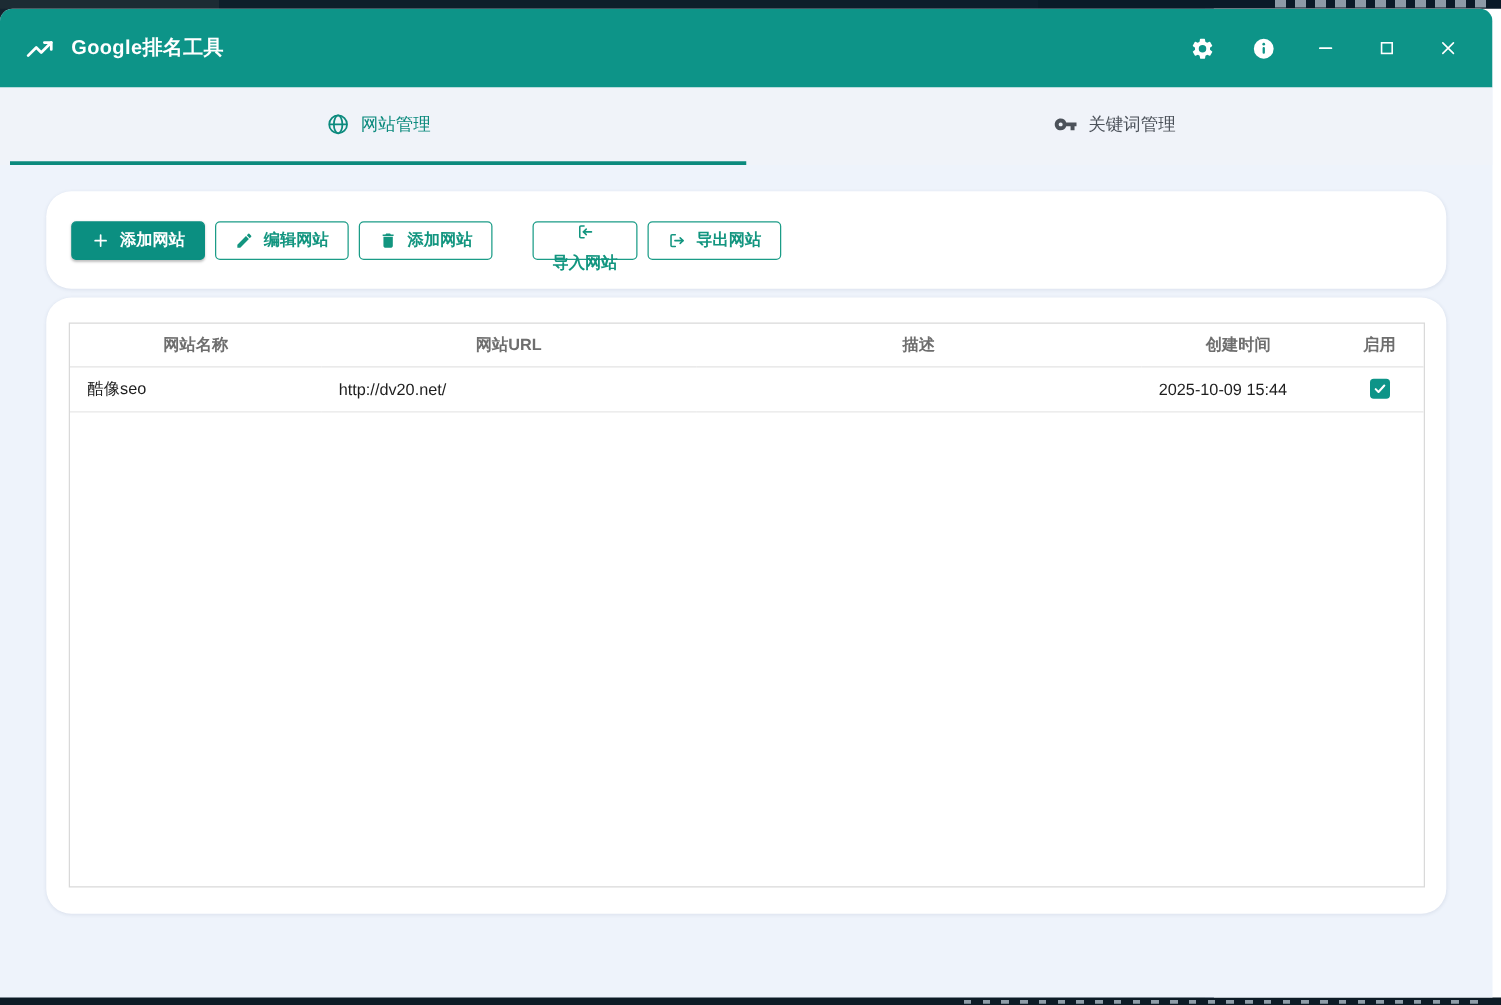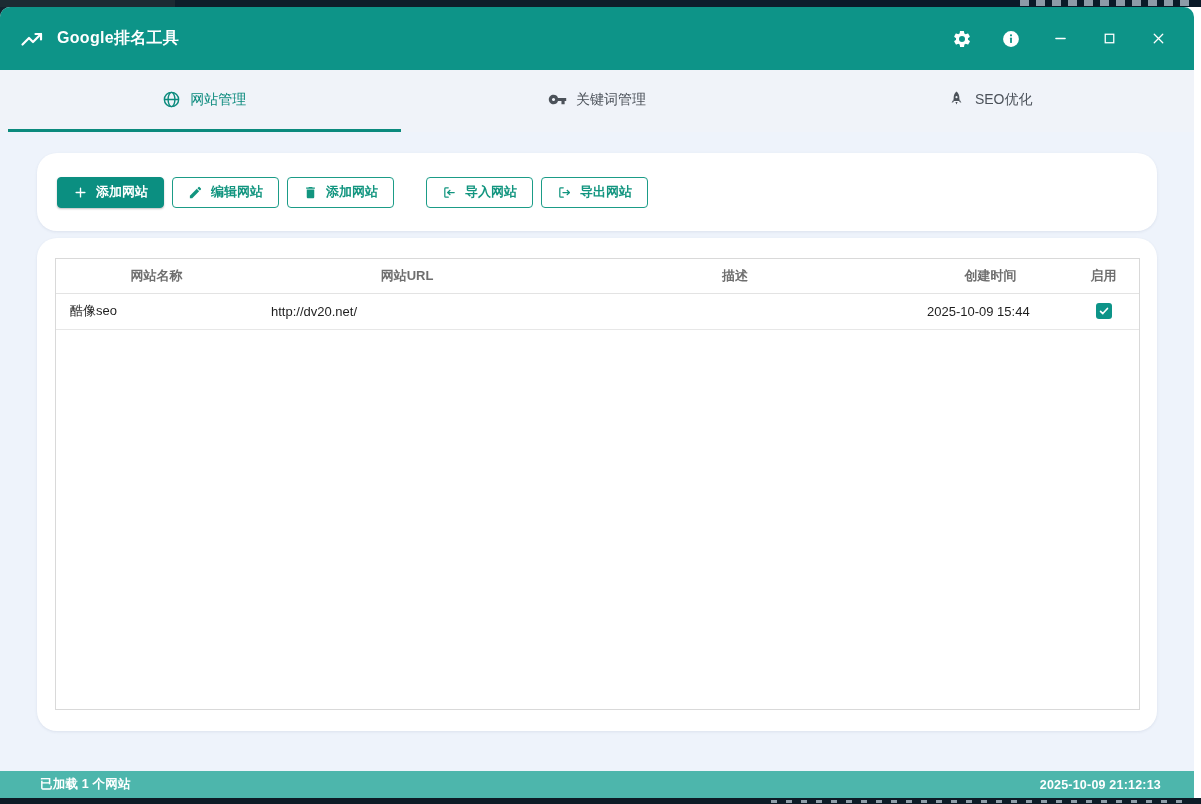--- a/index.html
+++ b/index.html
@@ -46,21 +46,21 @@
     box-shadow:0 1px 3px rgba(60,80,120,.10); }
   .toolbar-card { margin-top:21px; height:78px; display:flex; align-items:center;
     padding:0 20px; gap:8px; }
   .btn { height:31px; display:inline-flex; align-items:center; gap:8px; padding:0 15px;
     font-size:13px; font-weight:bold; border-radius:4px; cursor:default;
     font-family:"Liberation Sans","DejaVu Sans",sans-serif; }
   .btn svg { width:15px; height:15px; }
   .btn-primary { background:#0b8f81; color:#fff; border:1px solid #0b8f81;
     box-shadow:0 1px 2px rgba(0,0,0,.25); }
   .btn-outline { background:#fff; color:#12957f; border:1px solid #1b9c87;justify-content:space-between; }
-  .gap-left { margin-left:24px; }
+  .gap-left { margin-left:24px;flex-direction:column; }
 
   
   .table-card { margin-top:7px; height:493px; padding:20px 17px 17px 18px; }
   .table-box { height:452px; border:1px solid #d9d9d9; background:#fff; overflow:hidden; }
   table { width:100%; border-collapse:collapse; table-layout:fixed; }
   col.c1{width:201px} col.c2{width:300px} col.c3{width:356px} col.c4{width:155px} col.c5{width:71px}
   th { height:34px; text-align:center; padding:0 14px; font-size:13px; font-weight:bold;
     color:#6e6e6e; border-bottom:1px solid #e3e3e3; white-space:nowrap; }
   td { height:36px; padding:0 14px; font-size:13px; color:#1e1e1e;
     border-bottom:1px solid #e7e7e7; white-space:nowrap; overflow:hidden; }
@@ -140,30 +140,20 @@
         </span>
         <span>网站管理</span>
       </div>
       <div class="tab">
         <span>
           <svg viewBox="0 0 24 24" fill="currentColor">
             <path d="M12.65 10A5.99 5.99 0 0 0 7 6c-3.31 0-6 2.69-6 6s2.69 6 6 6a5.99 5.99 0 0 0 5.65-4H17v4h4v-4h2v-4H12.65zM7 14c-1.1 0-2-.9-2-2s.9-2 2-2 2 .9 2 2-.9 2-2 2z"></path>
           </svg>
         </span>
         <span>关键词管理</span>
-      </div>
-      <div class="tab">
-        <span>
-          <svg viewBox="0 0 24 24" fill="currentColor">
-            <path d="M12 2c2.3 2 3.6 4.8 3.6 7.9V14H8.4v-4.1C8.4 6.8 9.7 4 12 2z"></path>
-            <circle cx="12" cy="9" r="1.35" fill="#f0f3f9"></circle>
-            <path d="M8.4 11.5L5.8 16l2.6-.8zM15.6 11.5v3.7l2.6.8zM10.6 15h2.8L12 18.4z"></path>
-          </svg>
-        </span>
-        <span>SEO优化</span>
       </div>
     </div>
 
     <div class="card toolbar-card">
       <button class="btn btn-primary">
         <span>
           <svg viewBox="0 0 24 24" fill="none" stroke="#fff" stroke-width="2.2" stroke-linecap="round">
             <path d="M12 5v14M5 12h14"></path>
           </svg>
         </span>
@@ -242,19 +232,15 @@
                     <path d="M3.4 8.4l3 3 6.2-6.8"></path>
                   </svg>
                 </span>
               </td>
             </tr>
           </tbody>
         </table>
       </div>
     </div>
 
-    <div class="statusbar">
-      <span>已加载 1 个网站</span>
-      <span>2025-10-09 21:12:13</span>
-    </div>
 
   </div>
 </div>
 
 </body></html>

